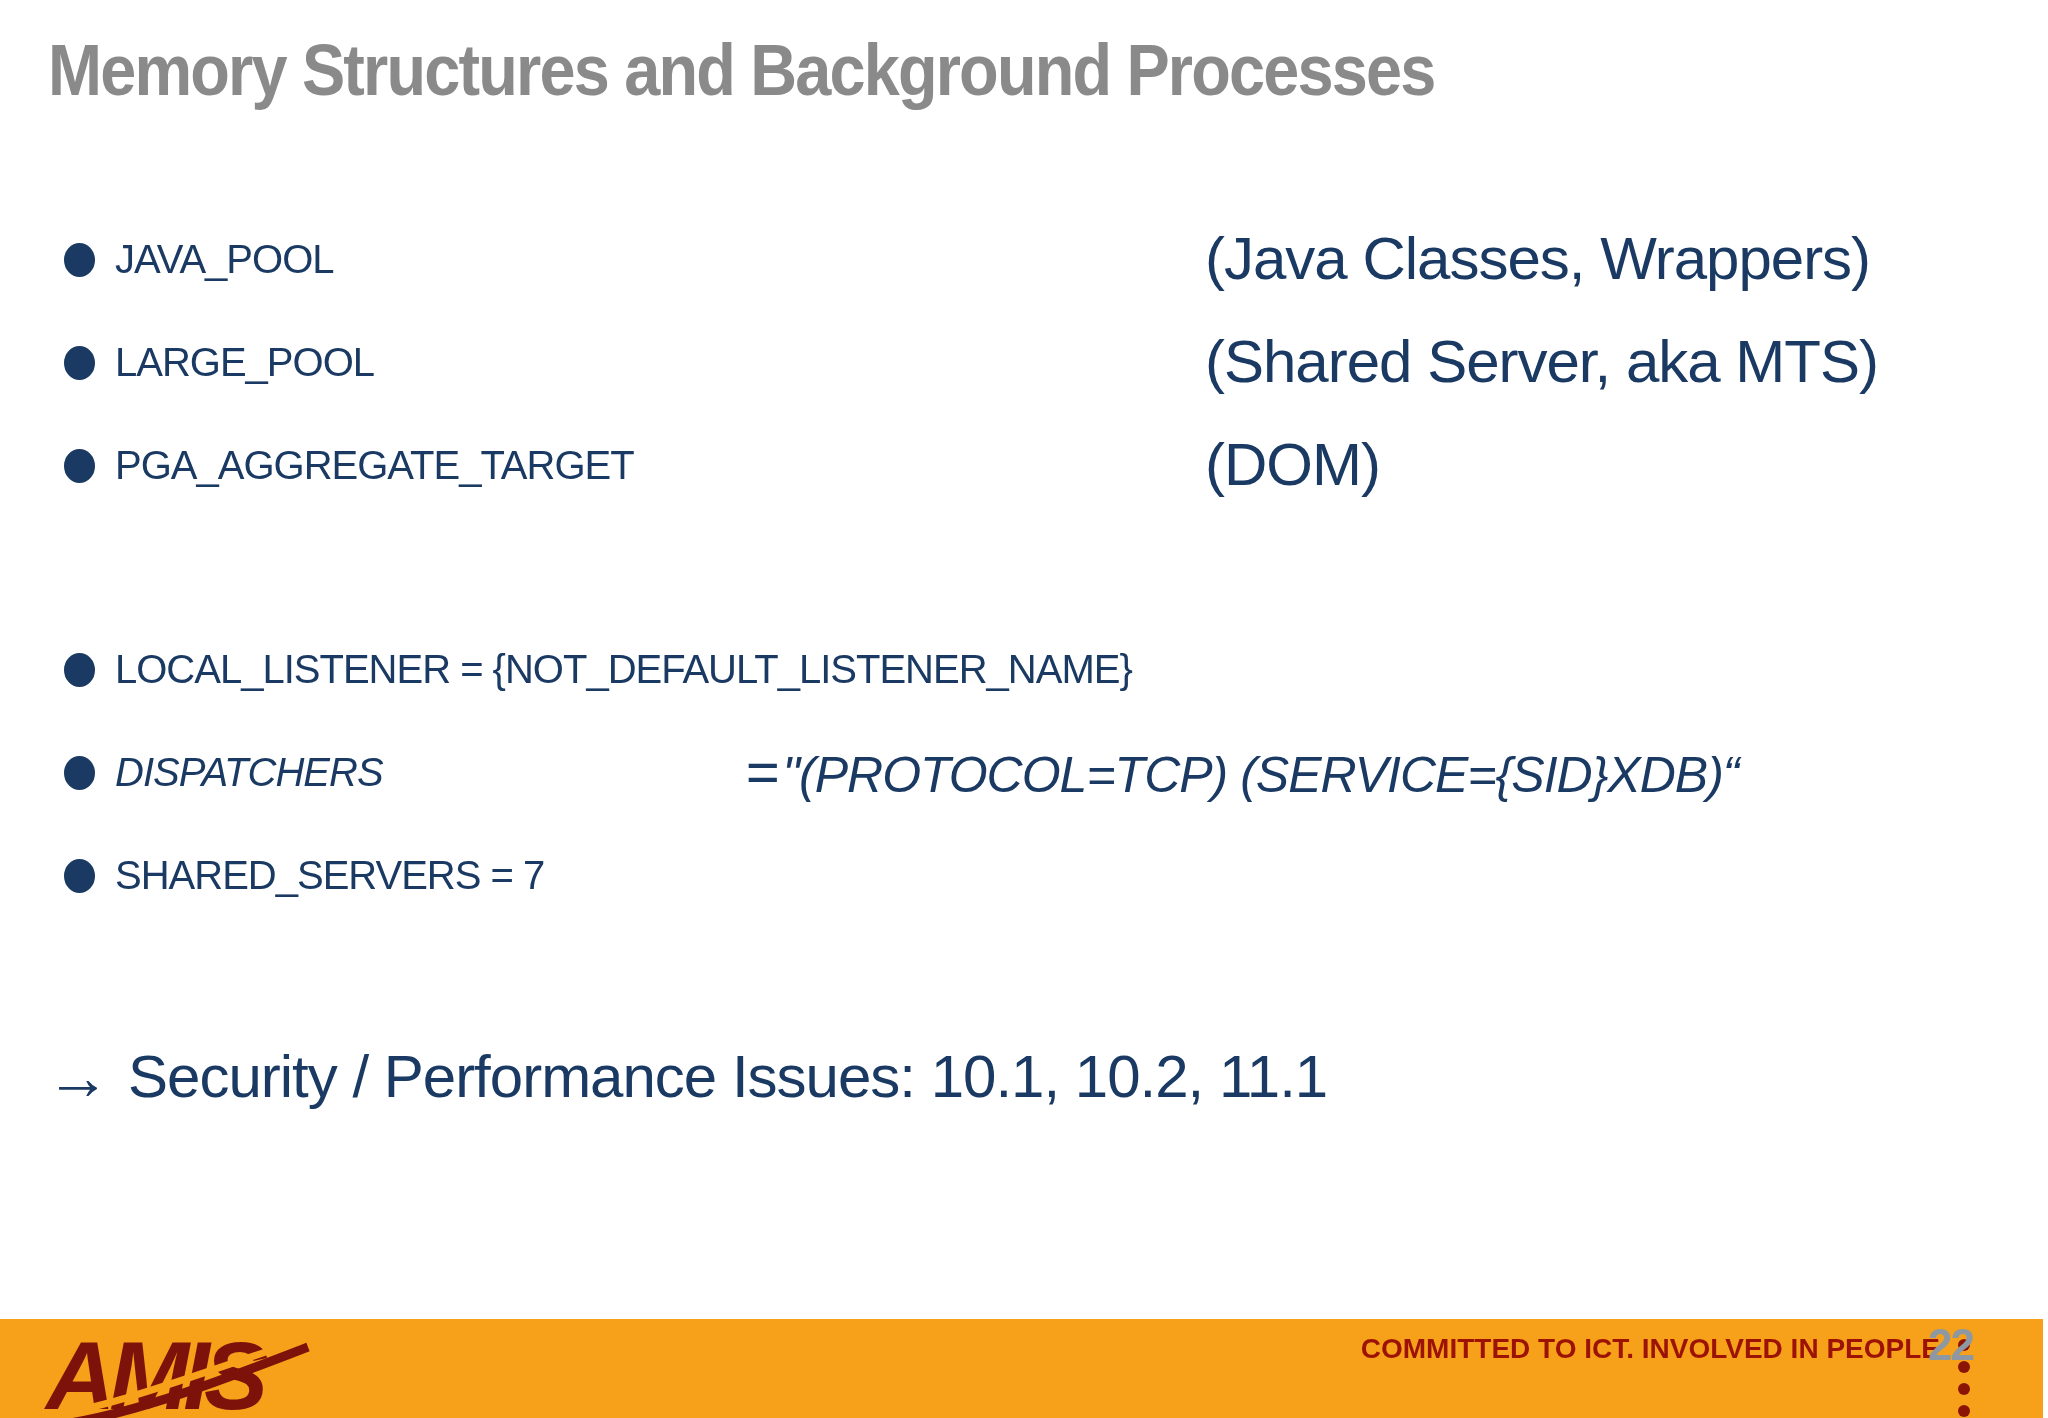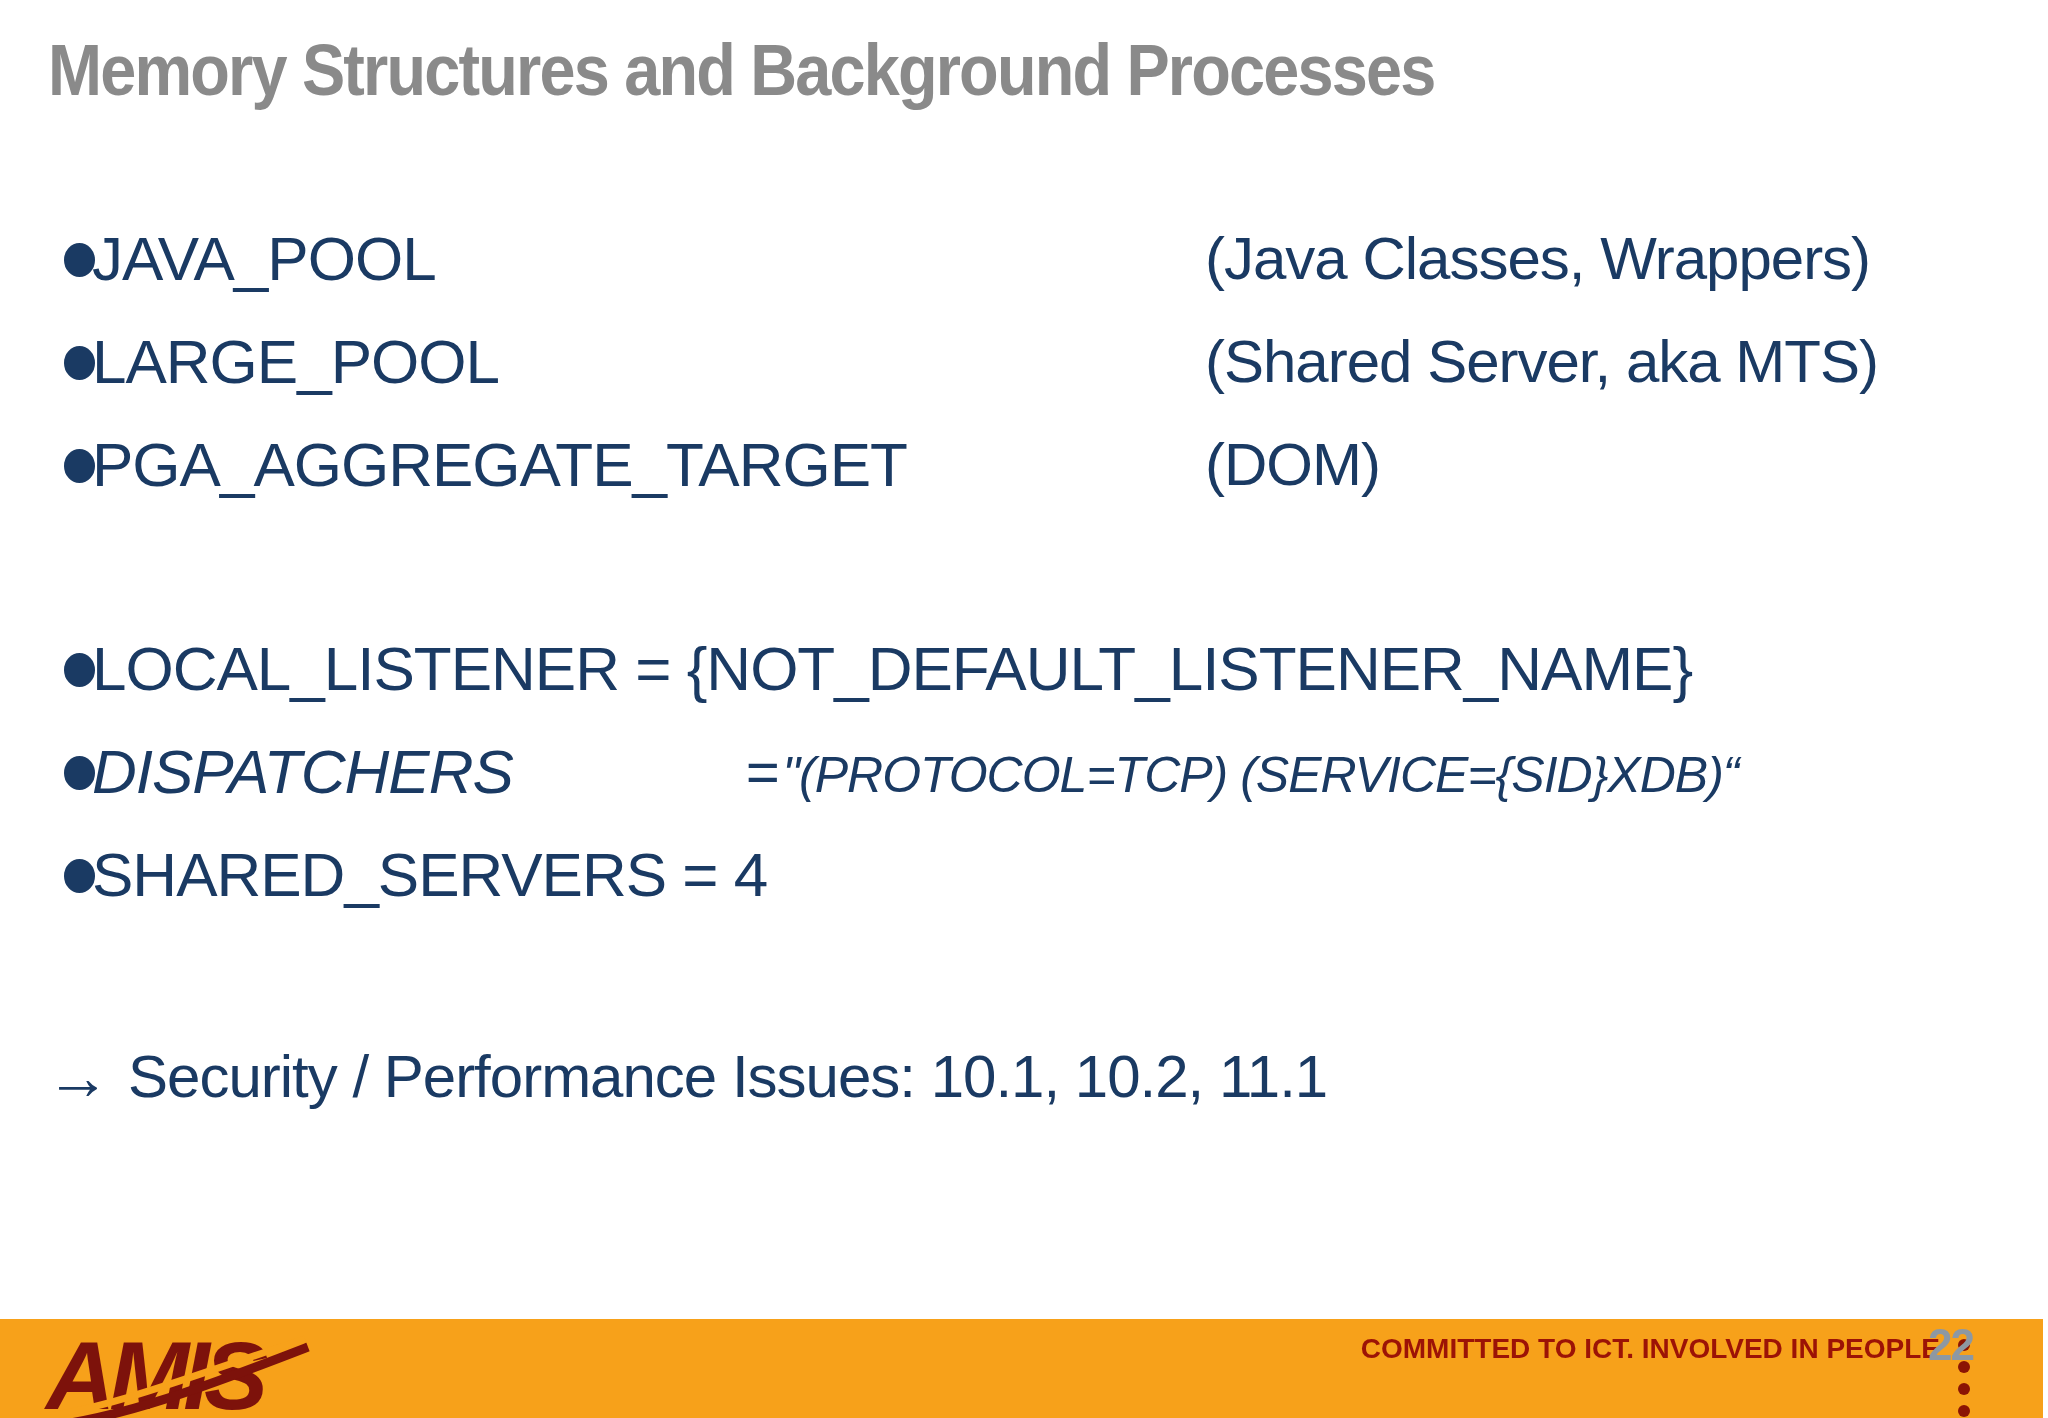--- a/index.html
+++ b/index.html
@@ -38,23 +38,23 @@
     position: absolute;
     left: 64px;
     top: 22px;
     width: 31px;
     height: 34px;
     border-radius: 50%;
     background: #1A3A63;
   }
   .lbl {
     position: absolute;
-    left: 92px;
-    top: 0;
-    font-size: 62px;
+    left: 115px;
+    top: 0;
+    font-size: 40px;
     letter-spacing: -1px;
   }
   .val {
     position: absolute;
     left: 1205px;
     top: 0;
     font-size: 60px;
     letter-spacing: -1px;
     text-align: right;
   }
@@ -164,21 +164,21 @@
   </div>
 
   <div class="row r5">
     <span class="bullet"></span>
     <span class="lbl">DISPATCHERS</span>
     <span class="eqval"><span class="eq">=</span> <span class="val-small">"(PROTOCOL=TCP) (SERVICE={SID}XDB)“</span></span>
   </div>
 
   <div class="row r6">
     <span class="bullet"></span>
-    <span class="lbl">SHARED_SERVERS = 4</span>
+    <span class="lbl">SHARED_SERVERS = 7</span>
   </div>
 
   <div class="row r-arrow">
     <span class="arrow-glyph">→</span>
     <span class="arrow-text">Security / Performance Issues: 10.1, 10.2, 11.1</span>
   </div>
 
   <div class="footer-bar"></div>
 
   <svg class="logo-svg" width="290" height="108" viewBox="0 0 290 108">

